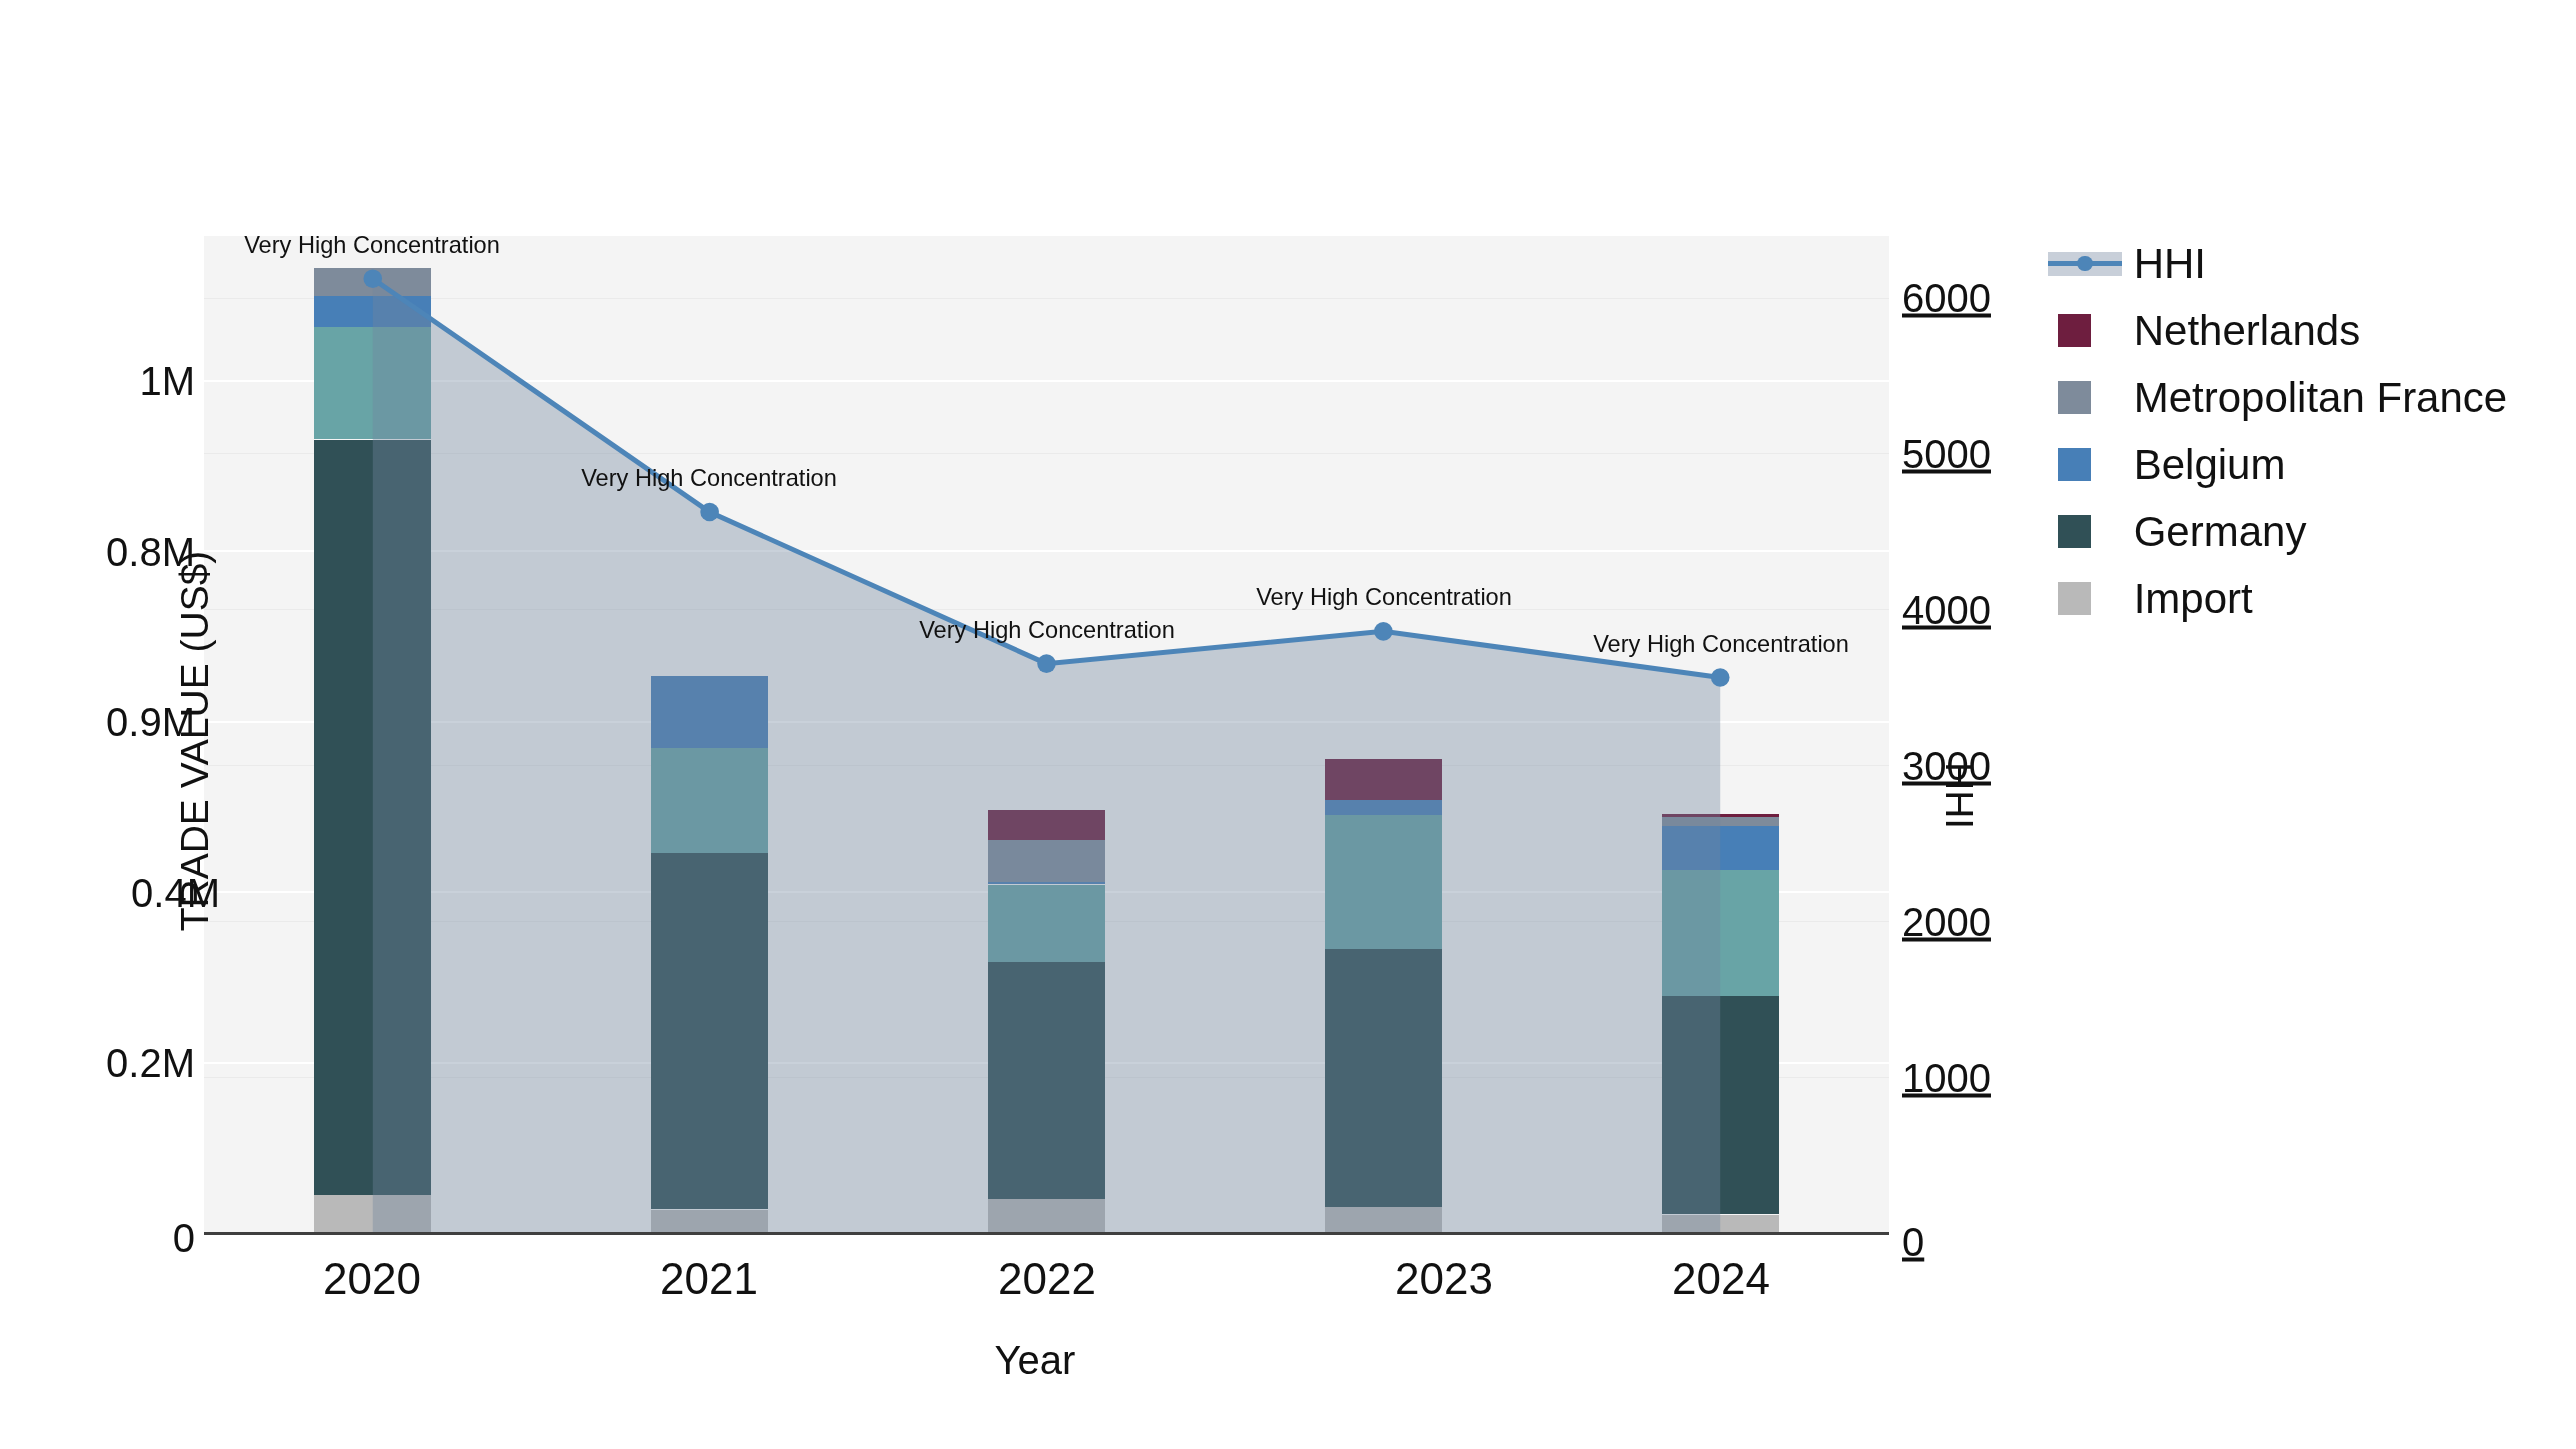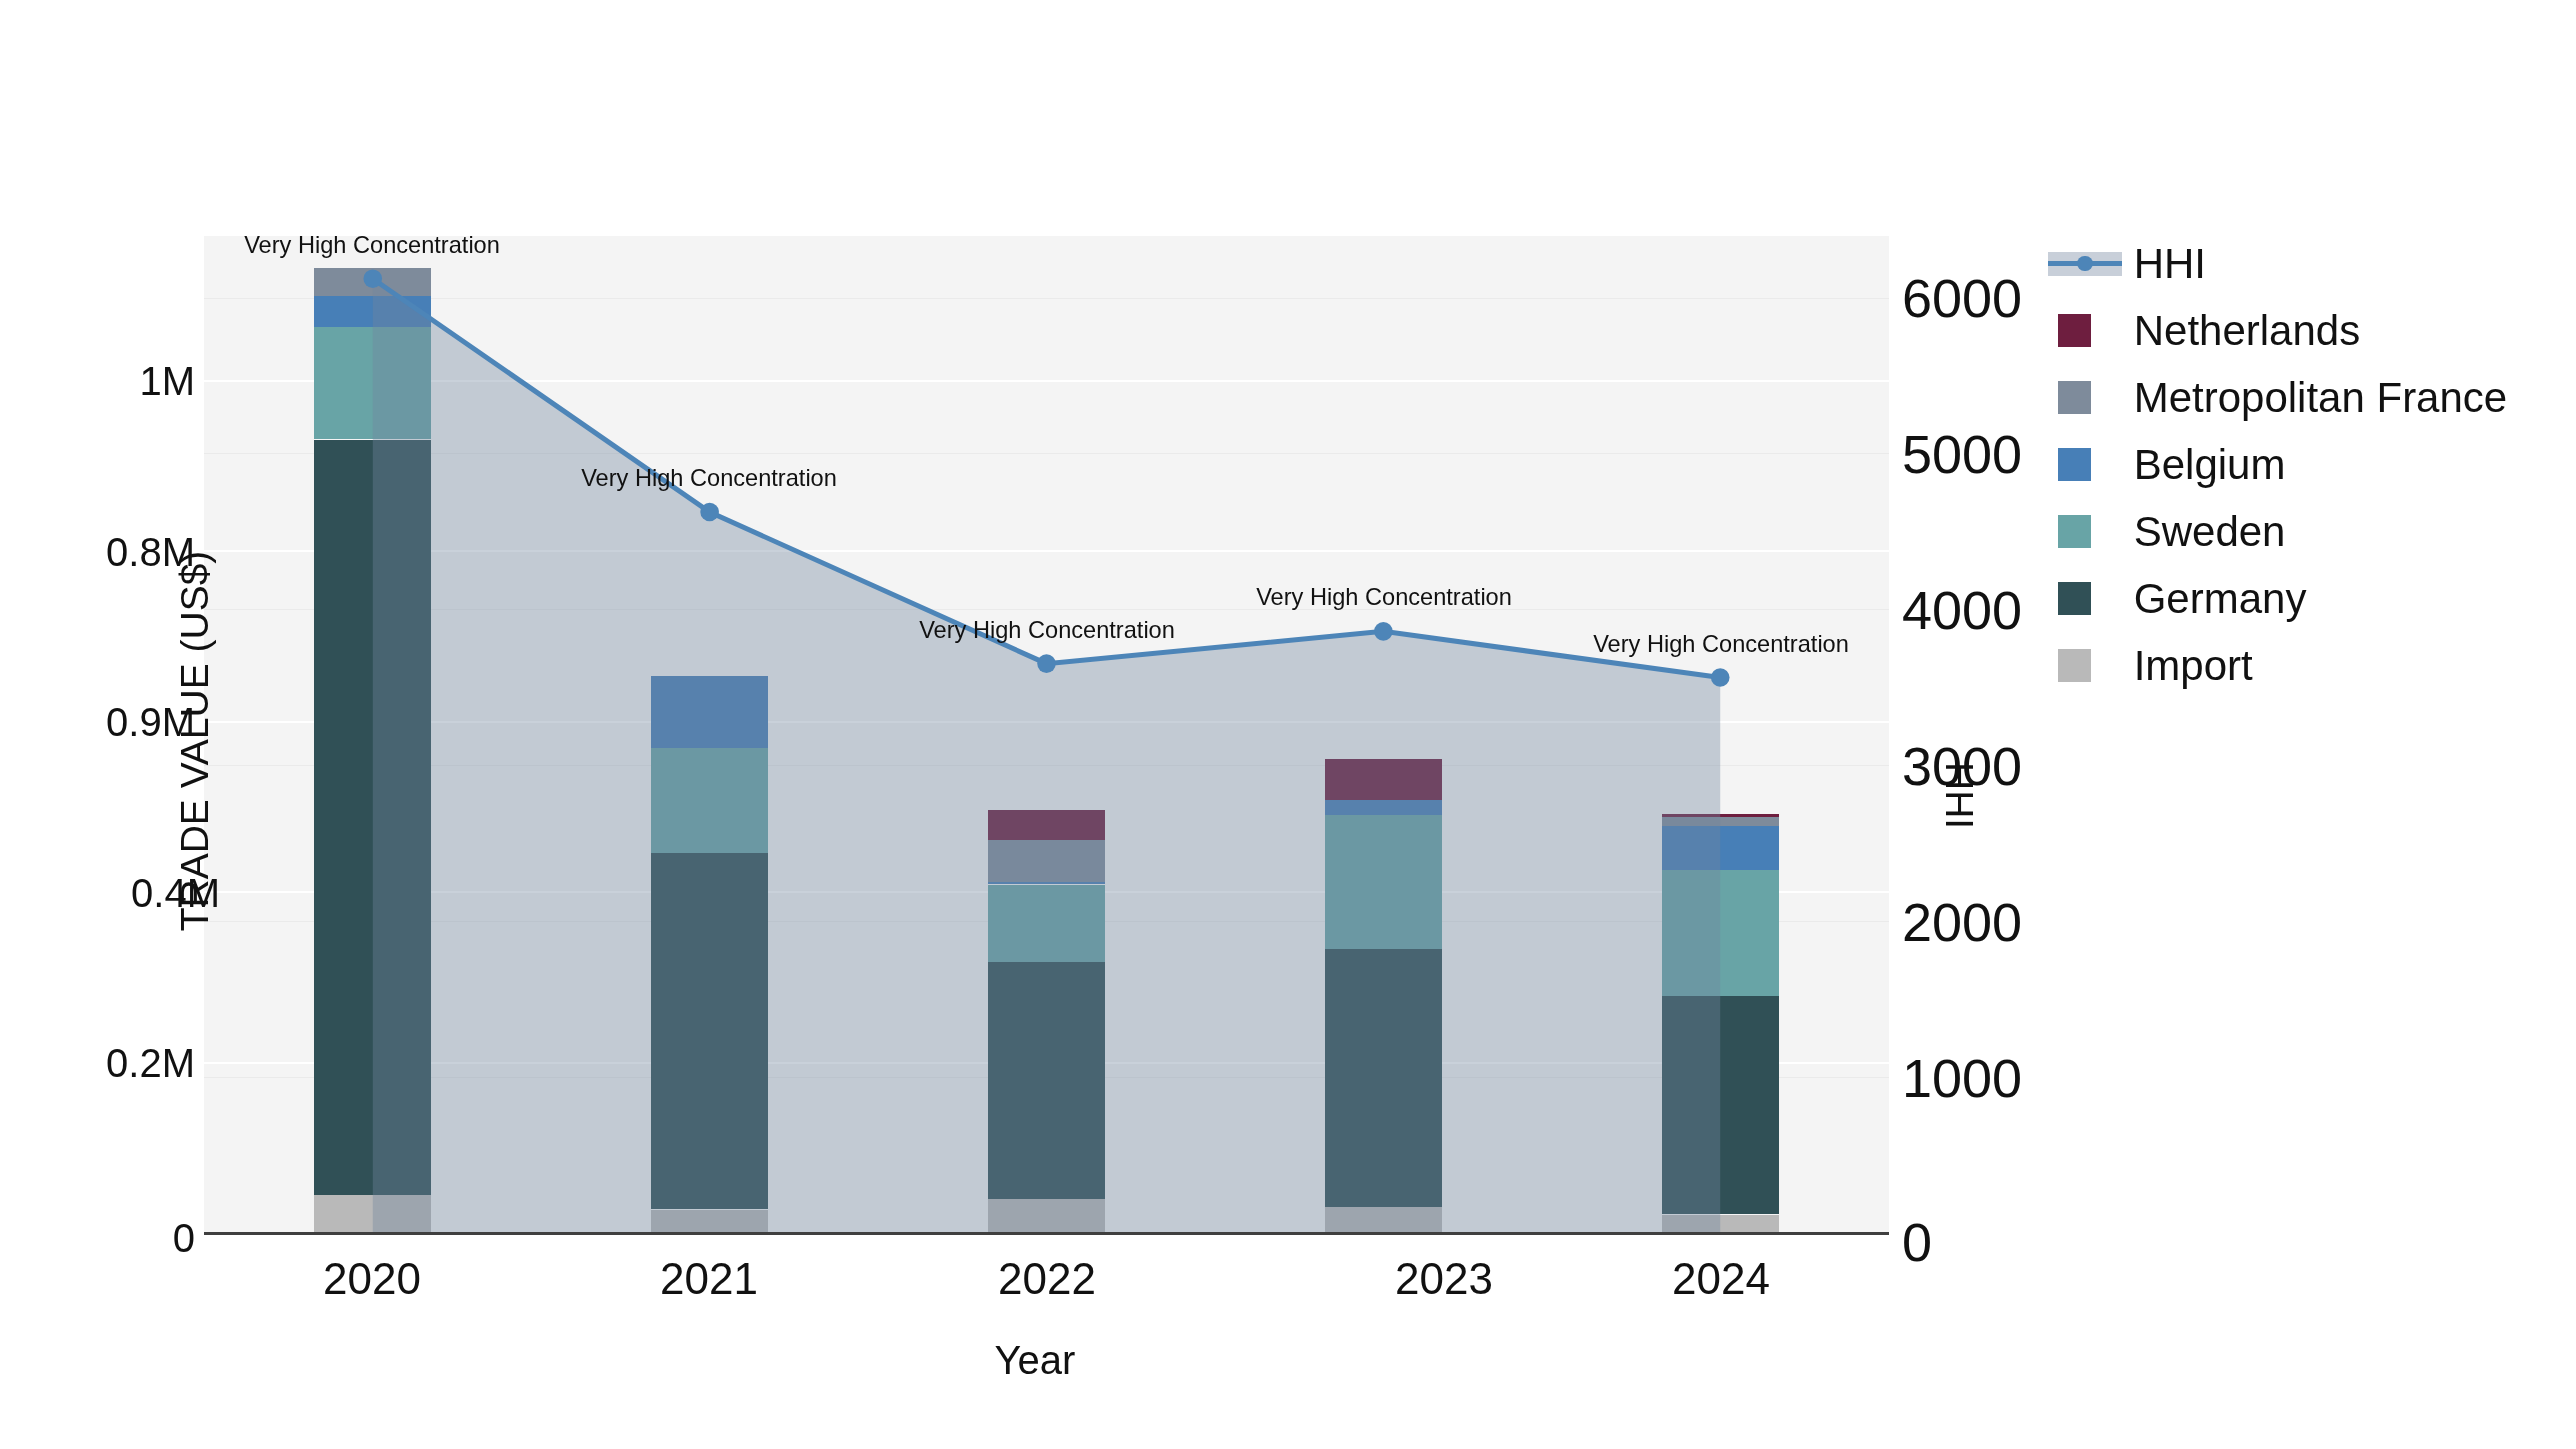--- a/index.html
+++ b/index.html
@@ -10,21 +10,21 @@
   .abs{position:absolute;}
   #title-block{left:1324px;top:56px;transform:translateX(-50%);text-align:center;white-space:nowrap;}
   .title-line{font-size:46px;line-height:66px;color:#111;}
   #plot-area{left:204px;top:236px;width:1685px;height:997px;background:#f4f4f4;}
   .gridline-left{position:absolute;left:0;width:100%;height:2.1px;background:#ffffff;}
   .gridline-right{position:absolute;left:0;width:100%;height:1.4px;background:#eaeaea;}
   .bar-seg{position:absolute;}
   #overlay-svg{position:absolute;left:0;top:0;}
   #x-axis-line{left:204px;top:1232px;width:1685px;height:2.9px;background:#3f3f3f;}
   .ytick-left{left:0;width:195px;text-align:right;font-size:40px;transform:translateY(-50%);}
-  .ytick-right{left:1902px;font-size:54px;transform:translateY(-50%);}
+  .ytick-right{left:1902px;font-size:40px;transform:translateY(-50%);text-decoration:underline;}
   .xtick{font-size:44px;transform:translateX(-50%);top:1254px;}
   .annotation{font-size:23.6px;transform:translateX(-50%);white-space:nowrap;color:#111;}
   #ylabel-left{left:10px;top:741px;transform:translate(0,-50%) rotate(-90deg);transform-origin:center;font-size:39px;white-space:nowrap;}
   #ylabel-left-inner{display:block;transform:translateY(-5.7px);}
   #ylabel-right{left:1981px;top:762px;transform:rotate(90deg);transform-origin:left top;font-size:39px;white-space:nowrap;}
   #xlabel{left:1035px;top:1338px;transform:translateX(-50%);font-size:40px;}
   #legend{left:2048px;top:230px;display:flex;flex-direction:column;}
   .legend-row{display:flex;align-items:center;height:67px;}
   .legend-symbol{width:80px;display:flex;align-items:center;}
   .legend-swatch{width:33px;height:33px;margin-left:10px;}
@@ -159,26 +159,20 @@
         <div class="legend-label">Metropolitan France</div>
       </div>
       <div class="legend-row">
         <div class="legend-symbol">
           <div class="legend-swatch" style="background: rgb(71, 127, 183);"></div>
         </div>
         <div class="legend-label">Belgium</div>
       </div>
       <div class="legend-row">
         <div class="legend-symbol">
-          <div class="legend-swatch" style="background: rgb(104, 164, 166);"></div>
-        </div>
-        <div class="legend-label">Sweden</div>
-      </div>
-      <div class="legend-row">
-        <div class="legend-symbol">
           <div class="legend-swatch" style="background: rgb(48, 80, 86);"></div>
         </div>
         <div class="legend-label">Germany</div>
       </div>
       <div class="legend-row">
         <div class="legend-symbol">
           <div class="legend-swatch" style="background: rgb(185, 185, 185);"></div>
         </div>
         <div class="legend-label">Import</div>
       </div>

